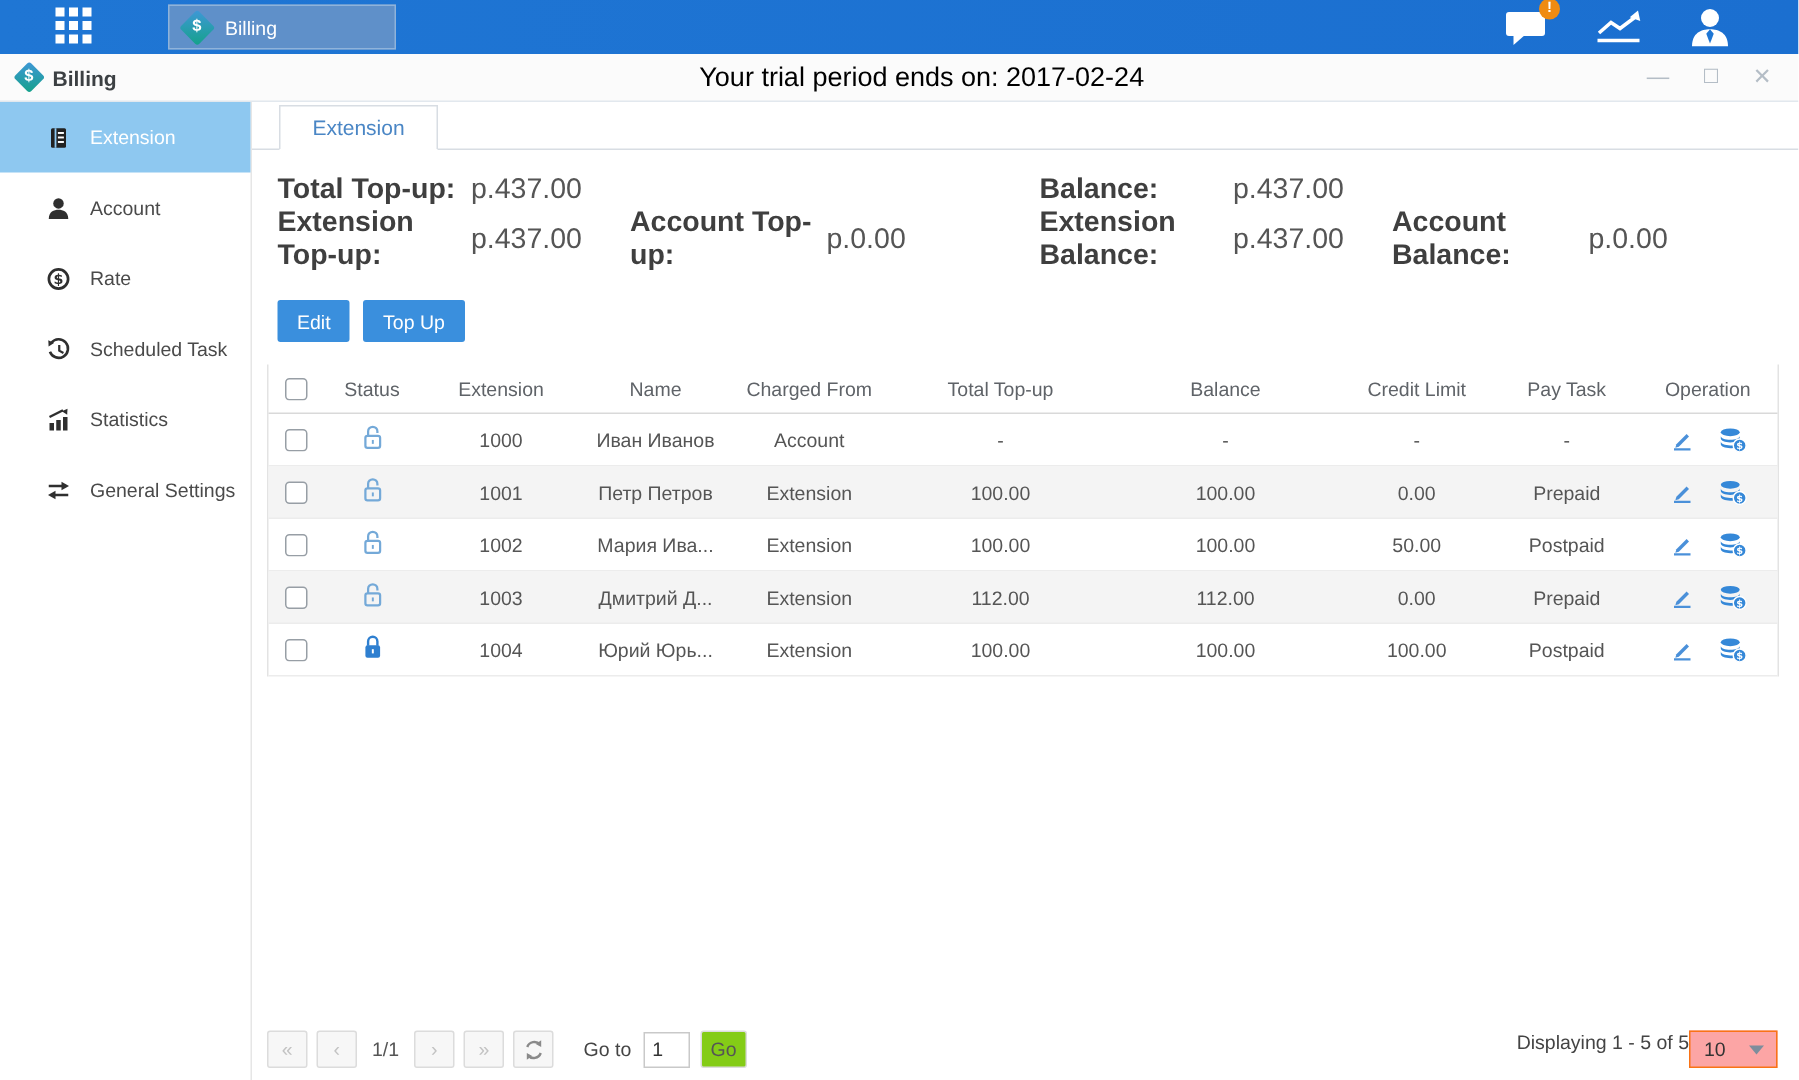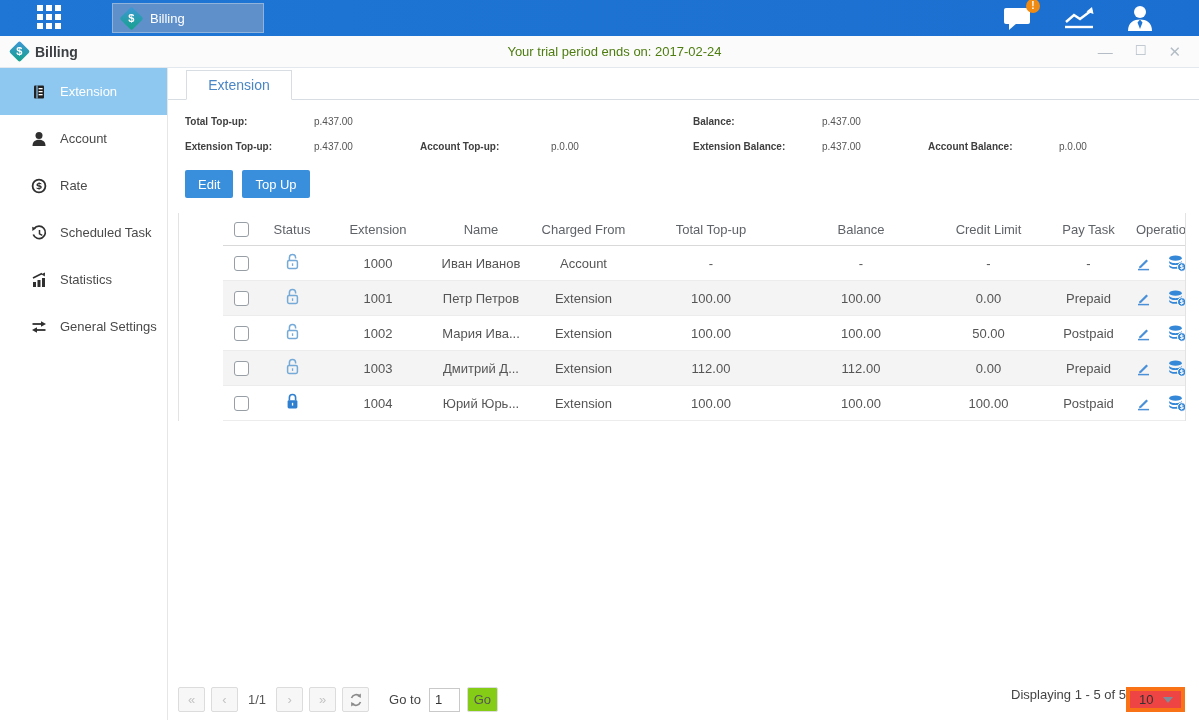--- a/index.html
+++ b/index.html
@@ -17,69 +17,69 @@
   .task-tab .label { color:#fff; font-size:13px; }
   .topbar-right { margin-left:auto; display:flex; align-items:center; gap:30px; margin-right:45px; }
   .tb-icon { position:relative; cursor:pointer; display:flex; }
   .badge { position:absolute; top:-6px; right:-8px; width:14px; height:14px; background:#ef8b12; border-radius:50%; color:#fff; font-size:10px; font-weight:bold; text-align:center; line-height:14px; }
 
   
   .titlebar { height:32px; background:#fbfbfb; border-bottom:1px solid #e2e8ee; display:flex; align-items:center; position:relative; flex-shrink:0; }
   .title-left { display:flex; align-items:center; gap:8px; margin-left:12px; }
   .diamond.small { width:15px; height:15px; }
   .win-title { font-size:14px; font-weight:bold; color:#3c4043; }
-  .trial { position:absolute; left:0; right:0; text-align:center; color:#4d7c0f; font-size:13px; pointer-events:none;margin-left:30px; }
+  .trial { position:absolute; left:0; right:0; text-align:center; color:#000000; font-size:18px; pointer-events:none;margin-left:30px; }
   .win-controls { margin-left:auto; display:flex; gap:22px; margin-right:18px; color:#b4bdc6; font-size:15px; z-index:2; }
   .win-controls span { cursor:pointer; line-height:1; }
 
   
   .body { flex:1; display:flex; min-height:0; }
   .sidebar { width:168px; border-right:1px solid #e6e6e6; flex-shrink:0; }
   .side-item { height:47px; display:flex; align-items:center; gap:13px; padding-left:31px; font-size:13px; color:#4a4a4a; cursor:pointer; }
   .side-item svg { flex-shrink:0; }
   .side-item.active { background:#8ec8f0; color:#fff; }
 
   .content { flex:1; position:relative; min-width:0; }
 
   
   .tabstrip { height:31px; display:flex; border-bottom:1px solid #d8dde3; margin-top:1px; }
   .tab { margin-left:18px; width:106px; text-align:center; line-height:29px; font-size:14px; color:#4a86c5; background:#fff; border:1px solid #d8dde3; border-bottom:1px solid #fff; position:relative; top:1px; cursor:pointer; }
 
   
   .summary { display:flex; padding:16px 0 0 17px; }
-  .sum-half { display:grid; grid-template-columns:129px 106px 131px auto; row-gap:14px; align-items:center; font-size:10px; }
+  .sum-half { display:grid; grid-template-columns:129px 106px 131px auto; align-items:center; font-size:19px; }
   .sum-half.left { width:508px; }
   .sum-label { font-weight:bold; color:#3f3f3f; }
   .sum-value { color:#555; }
 
   
   .actions { display:flex; gap:9px; margin:18px 0 0 17px; }
   .btn { background:#3a8fdd; color:#fff; border:none; font-size:13px; height:28px; padding:0 13px; border-radius:2px; cursor:pointer; font-family:inherit; }
 
   
-  .table { margin:15px 13px 0 10px; border-left:1px solid #e3e3e3; border-right:1px solid #e3e3e3;padding-left:44px; }
+  .table { margin:15px 13px 0 10px; border-left:1px solid #e3e3e3; border-right:1px solid #e3e3e3; }
   .trow { display:grid; grid-template-columns:36px 66px 106px 100px 105px 150px 150px 105px 95px 1fr; align-items:center; }
   .thead { height:33px; border-bottom:1px solid #d9d9d9; color:#5f6368; font-size:13px; }
   .tbody .trow { height:35px; border-bottom:1px solid #ececec; font-size:13px; color:#555; }
   .tbody .trow:nth-child(even) { background:#f4f4f4; }
   .tcell { text-align:center; overflow:hidden; white-space:nowrap; }
   .checkbox { width:15px; height:15px; border:1px solid #979ea5; border-radius:3px; background:#fff; display:inline-block; vertical-align:middle; cursor:pointer; }
   .op-cell { display:flex; justify-content:center; align-items:center; gap:16px; }
   .op-btn { cursor:pointer; display:flex; }
 
   
   .pagination { position:absolute; left:10px; right:14px; bottom:8px; display:flex; align-items:center; }
   .pg-btn { width:27px; height:25px; background:#f7f7f7; border:1px solid #dcdcdc; border-radius:2px; color:#c3c3c3; font-size:13px; display:flex; align-items:center; justify-content:center; margin-right:6px; cursor:pointer; }
   .pg-info { font-size:13px; color:#555; margin:0 10px 0 4px; }
   .goto-label { font-size:13px; color:#444; margin:0 8px 0 14px; }
   .goto-input { width:31px; height:24px; border:1px solid #c9c9c9; font-size:13px; padding-left:5px; color:#333; font-family:inherit; }
   .go-btn { width:31px; height:25px; background:#84cc16; border:1px solid #dcdcdc; border-radius:2px; font-size:13px; color:#555; margin-left:7px; cursor:pointer; font-family:inherit; }
   .pg-right { margin-left:auto; display:flex; gap:0; }
   .displaying { font-size:13px; color:#444; }
-  .page-size { width:59px; height:25px; border:4px solid #f97316; background:#ef4444; display:flex; align-items:center; justify-content:space-between; padding:0 8px 0 9px; font-size:13px; color:#333; cursor:pointer; }
+  .page-size { width:59px; height:25px; border:1px solid #f97316; background:#fca5a5; display:flex; align-items:center; justify-content:space-between; padding:0 8px 0 9px; font-size:13px; color:#333; cursor:pointer; }
   .caret { width:0; height:0; border-left:5px solid transparent; border-right:5px solid transparent; border-top:6px solid #7d8d9c; }
 </style>
 </head>
 <body>
 
 <div class="window">
 
   <div class="topbar">
     <div class="grid-icon">
       <span></span>

